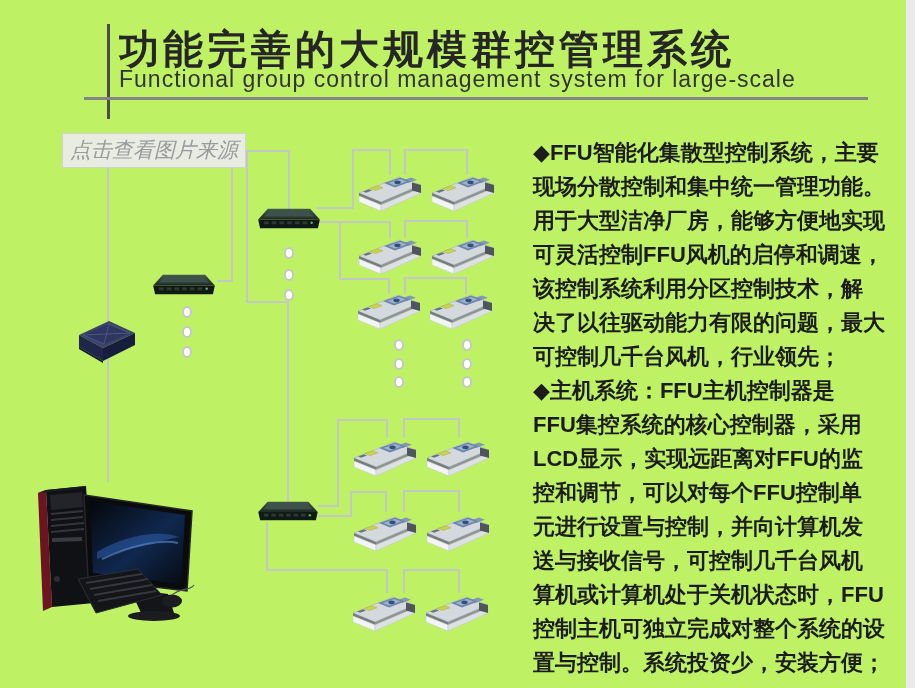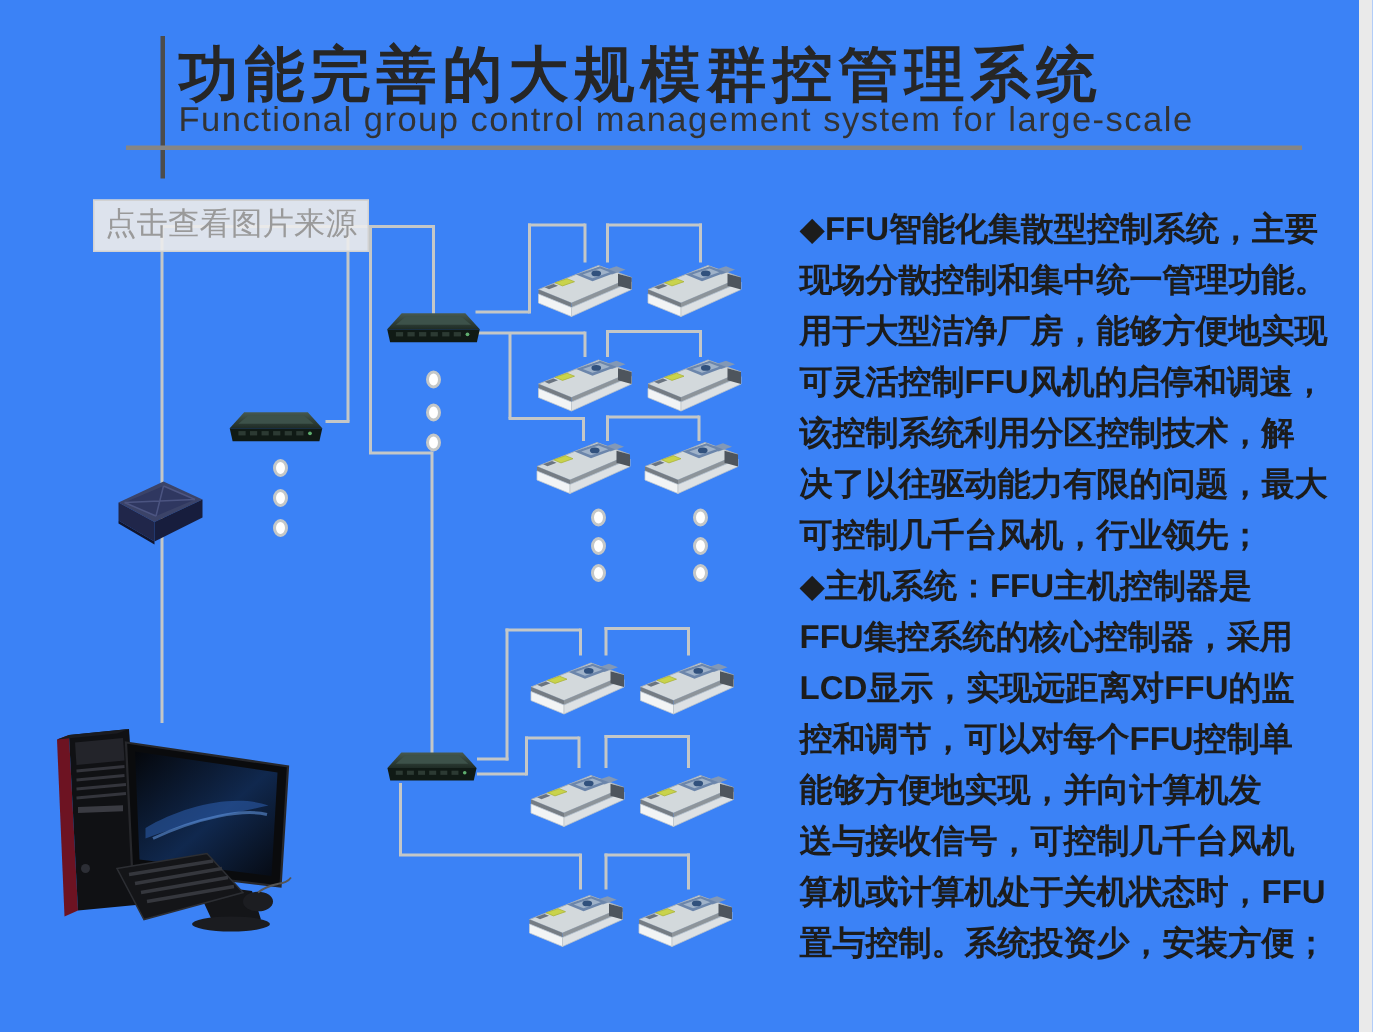--- a/index.html
+++ b/index.html
@@ -1,27 +1,27 @@
 <!DOCTYPE html>
 <html><head>
 <meta charset="utf-8">
 <style>
   html,body{margin:0;padding:0;background:#ffffff;}
-  .stage{position:relative;width:915px;height:688px;background:#3b82f6;overflow:hidden;
+  .stage{position:relative;width:915px;height:688px;background:#bef264;overflow:hidden;
          font-family:"Liberation Sans","DejaVu Sans",sans-serif;}
   
   .hdr-bar{position:absolute;left:107px;top:24px;width:3px;height:95px;background:#4c4c4c;}
   .hdr-title{position:absolute;left:119px;top:22px;font-size:40px;font-weight:bold;
              color:#262626;letter-spacing:4px;white-space:nowrap;}
   .hdr-sub{position:absolute;left:119px;top:66px;font-size:23px;font-weight:500;color:#333;
            letter-spacing:1px;white-space:nowrap;}
   .hdr-rule{position:absolute;left:84px;top:97px;width:784px;height:3px;background:#858585;}
   .right-strip{position:absolute;right:0;top:0;width:9px;height:688px;background:#eaeaea;}
   
-  #diagram{position:absolute;left:0;top:110px;width:540px;height:578px;}
+  #diagram{position:absolute;left:0;top:110px;width:540px;height:578px;font-style:italic;}
   .cline{position:absolute;background:#c4c7c7;z-index:1;}
   .dotel{position:absolute;width:10px;height:12px;border:2px solid #c4c7c7;border-radius:50%;
          background:#fff;box-sizing:border-box;z-index:1;}
   .dev{position:absolute;z-index:2;}
   .tooltip{position:absolute;left:62px;top:23px;width:184px;height:35px;box-sizing:border-box;
            background:rgba(236,236,236,0.92);border:1px solid #d2d2d2;color:#9a9a9a;
            font-size:21px;line-height:32px;padding-left:7px;white-space:nowrap;z-index:6;}
   
   .rtext{position:absolute;left:533px;top:136px;width:378px;color:#1c1c1c;}
   .rtext .tline{font-size:22px;line-height:34px;font-weight:600;white-space:nowrap;}
@@ -223,18 +223,19 @@
       <div class="tline">现场分散控制和集中统一管理功能。</div>
       <div class="tline">用于大型洁净厂房，能够方便地实现</div>
       <div class="tline">可灵活控制FFU风机的启停和调速，</div>
       <div class="tline">该控制系统利用分区控制技术，解</div>
       <div class="tline">决了以往驱动能力有限的问题，最大</div>
       <div class="tline">可控制几千台风机，行业领先；</div>
       <div class="tline">◆主机系统：FFU主机控制器是</div>
       <div class="tline">FFU集控系统的核心控制器，采用</div>
       <div class="tline">LCD显示，实现远距离对FFU的监</div>
       <div class="tline">控和调节，可以对每个FFU控制单</div>
-      <div class="tline">能够方便地实现，并向计算机发</div>
+      <div class="tline">元进行设置与控制，并向计算机发</div>
       <div class="tline">送与接收信号，可控制几千台风机</div>
       <div class="tline">算机或计算机处于关机状态时，FFU</div>
+      <div class="tline">控制主机可独立完成对整个系统的设</div>
       <div class="tline">置与控制。系统投资少，安装方便；</div>
     </div>
 </div>
 
 </body></html>

